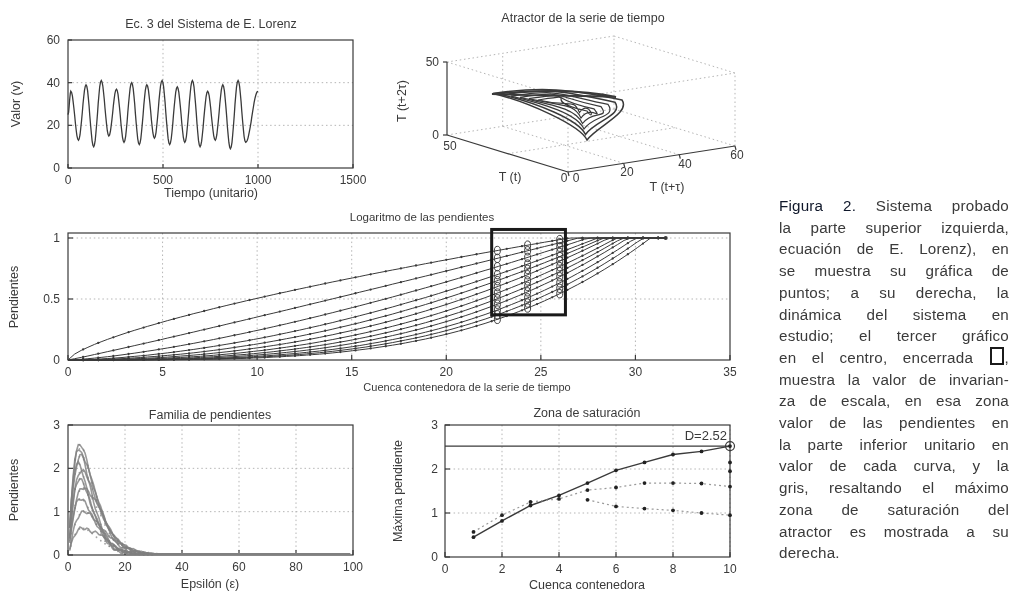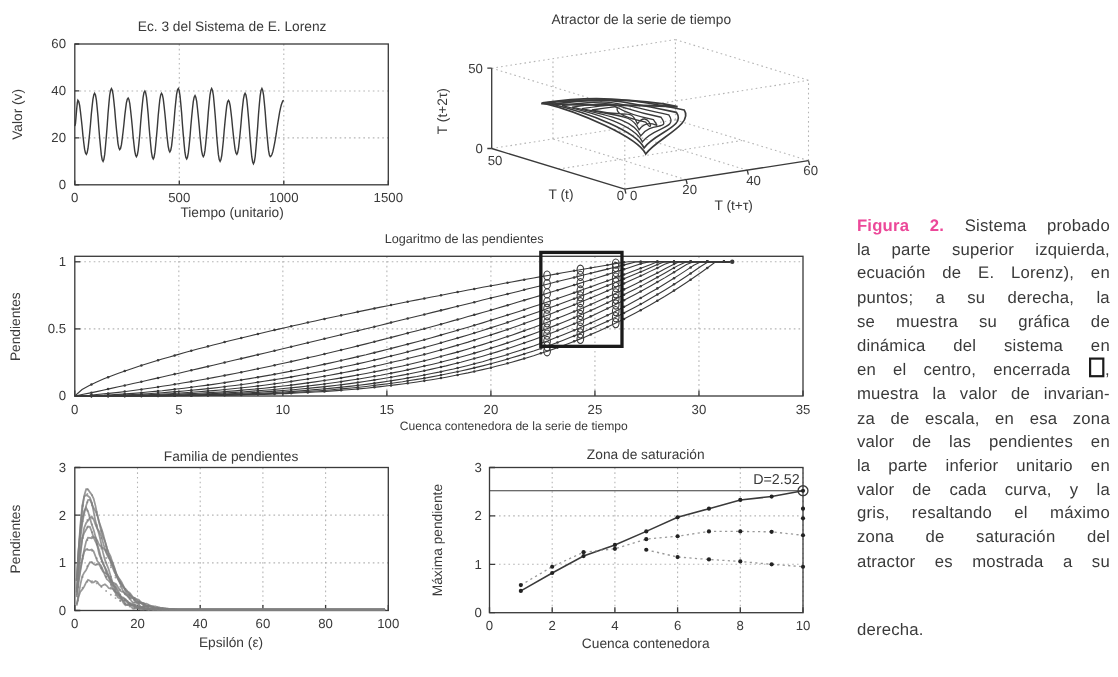--- a/index.html
+++ b/index.html
@@ -9,22 +9,22 @@
   svg text{fill:#3a3a3a;font-family:"Liberation Sans",sans-serif;}
   .title{font-size:12.5px;}
   .title-sm{font-size:11.5px;}
   .axlab{font-size:12.5px;}
   .axlab-sm{font-size:11px;}
   .tick{font-size:12px;}
   .dlab{font-size:13px;}
   .caption{position:absolute;left:779px;top:195px;width:230px;
            color:#3a3a3a;font-size:15.2px;line-height:21.7px;letter-spacing:0.2px;}
   .cap-line{text-align:justify;text-align-last:justify;white-space:nowrap;}
-  .cap-line.last{text-align-last:left;margin-top:40px;}
-  .cap-line b{font-weight:bold;color:#ec4899;}
+  .cap-line.last{text-align-last:left;}
+  .cap-line b{font-weight:normal;color:#0f172a;}
   .sq{display:inline-block;width:10px;height:14px;border:2.5px solid #1b1b1b;
       vertical-align:-2px;margin:0 1px;}
 </style>
 </head>
 <body>
 
 <svg class="chart" style="left:0;top:0" width="380" height="205" viewBox="0 0 380 205">
   <g class="dyn">
       <line x1="163" y1="40" x2="163" y2="168" stroke="#b5b5b5" stroke-width="1" stroke-dasharray="1.5 2.8"></line>
       <line x1="258" y1="40" x2="258" y2="168" stroke="#b5b5b5" stroke-width="1" stroke-dasharray="1.5 2.8"></line>
@@ -969,23 +969,24 @@
   <text class="title" x="207" y="17" text-anchor="middle">Zona de saturación</text>
   <text class="axlab" x="207" y="189" text-anchor="middle">Cuenca contenedora</text>
   <text class="axlab" transform="rotate(-90 22 91)" x="22" y="91" text-anchor="middle">Máxima pendiente</text>
   <text class="dlab" x="347" y="40" text-anchor="end">D=2.52</text>
 </svg>
 
 <div class="caption">
     <div class="cap-line"><b>Figura 2. </b>Sistema probado</div>
     <div class="cap-line">la parte superior izquierda,</div>
     <div class="cap-line">ecuación de E. Lorenz), en</div>
+    <div class="cap-line">se muestra su gráfica de</div>
     <div class="cap-line">puntos; a su derecha, la</div>
-    <div class="cap-line">se muestra su gráfica de</div>
     <div class="cap-line">dinámica del sistema en</div>
+    <div class="cap-line">estudio; el tercer gráfico</div>
     <div class="cap-line">en el centro, encerrada <span class="sq"></span>,</div>
     <div class="cap-line">muestra la valor de invarian-</div>
     <div class="cap-line">za de escala, en esa zona</div>
     <div class="cap-line">valor de las pendientes en</div>
     <div class="cap-line">la parte inferior unitario en</div>
     <div class="cap-line">valor de cada curva, y la</div>
     <div class="cap-line">gris, resaltando el máximo</div>
     <div class="cap-line">zona de saturación del</div>
     <div class="cap-line">atractor es mostrada a su</div>
     <div class="cap-line last">derecha.</div>

